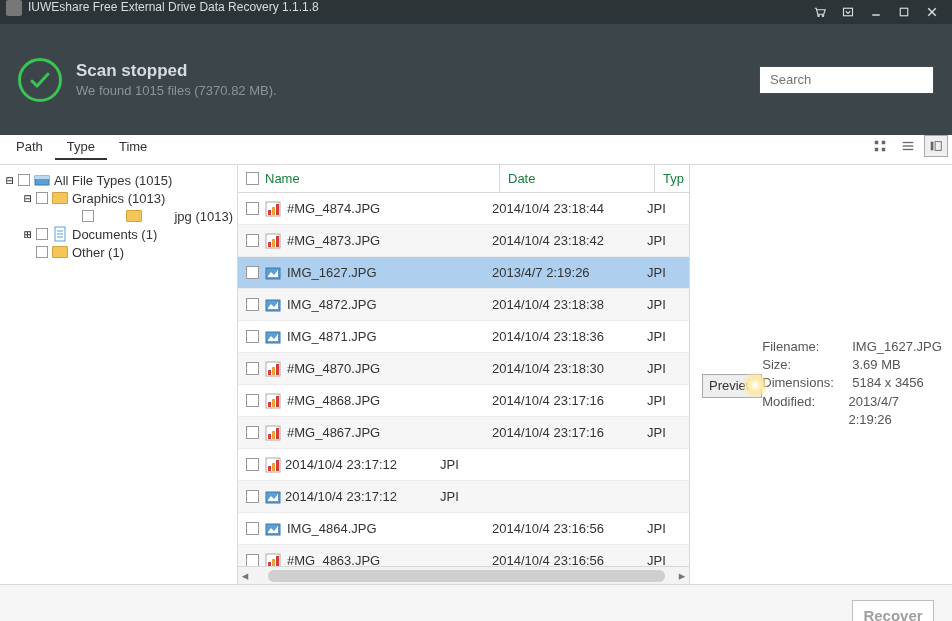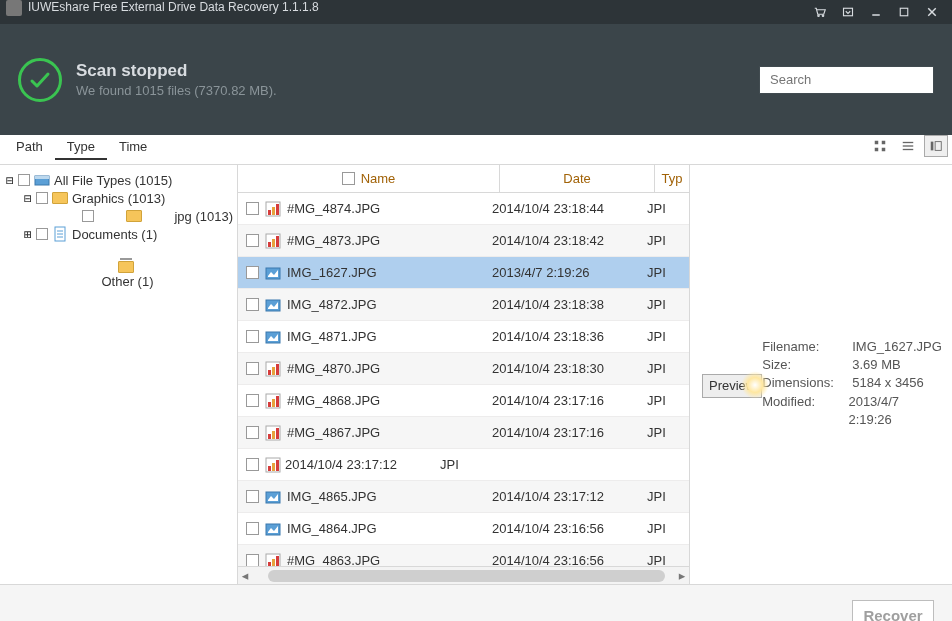--- a/index.html
+++ b/index.html
@@ -73,21 +73,21 @@
   .folder-icon { width:16px; height:12px; background:#f6c55a;
     border:1px solid #d1a33a; border-radius:1px; }
 
   
   .list-pane { flex:1 1 auto; min-width:0; border-right:1px solid var(--border);
     display:flex; flex-direction:column; }
   .list-head { height:28px; display:flex; align-items:center;
     border-bottom:1px solid var(--border); }
   .list-head .hcell { display:flex; align-items:center;
     border-right:1px solid var(--border); padding:0 8px; font-size:13px;
-    color:#a16207; height:100%;justify-content:center; }
+    color:#15803d; height:100%; }
   .list-head .hchk { width:13px; height:13px; border:1px solid #999; margin-right:6px; }
   .hcell.cname { flex:1; }
   .hcell.cdate { width:155px; flex:0 0 auto; }
   .hcell.ctype { width:34px; flex:0 0 auto; border-right:none; }
   .list-body { flex:1; overflow:hidden; }
   .row { height:32px; display:flex; align-items:center; padding:0 8px;
     border-bottom:1px solid #edecec; cursor:pointer; }
   .row.alt { background:#f6f6f6; }
   .row.sel { background:var(--row-sel); }
   .row .chk { width:13px; height:13px; border:1px solid #999; margin-right:6px;
@@ -251,21 +251,21 @@
         <span class="icon">
           <svg class="icon-blue-file" viewBox="0 0 16 16">
             <rect x="3" y="1" width="10" height="14" fill="#fff" stroke="#5b9fd6"></rect>
             <line x1="5" y1="5" x2="11" y2="5" stroke="#5b9fd6"></line>
             <line x1="5" y1="8" x2="11" y2="8" stroke="#5b9fd6"></line>
             <line x1="5" y1="11" x2="11" y2="11" stroke="#5b9fd6"></line>
           </svg>
         </span>
         <span class="label">Documents (1)</span>
       </div>
-      <div class="tree-node" style="padding-left: 18px; flex-direction: column;">
+      <div class="tree-node" style="padding-left: 18px;">
         <span class="expander">&nbsp;</span>
         <span class="chk"></span>
         <span class="icon">
           <div class="folder-icon"></div>
         </span>
         <span class="label">Other (1)</span>
       </div>
     </div>
 
   <div class="list-pane">
@@ -402,21 +402,20 @@
           <span class="type">JPI</span>
         </div>
         <div class="row alt">
           <span class="chk"></span>
           <span class="state-icon">
             <svg viewBox="0 0 16 16">
               <rect x="1" y="3" width="14" height="11" fill="#5b9fd6" stroke="#3b78ad"></rect>
               <polygon points="3,11 6,7 9,10 13,5 13,12 3,12" fill="#fff"></polygon>
             </svg>
           </span>
-          <span class="name">IMG_4865.JPG</span>
           <span class="date">2014/10/4 23:17:12</span>
           <span class="type">JPI</span>
         </div>
         <div class="row">
           <span class="chk"></span>
           <span class="state-icon">
             <svg viewBox="0 0 16 16">
               <rect x="1" y="3" width="14" height="11" fill="#5b9fd6" stroke="#3b78ad"></rect>
               <polygon points="3,11 6,7 9,10 13,5 13,12 3,12" fill="#fff"></polygon>
             </svg>

